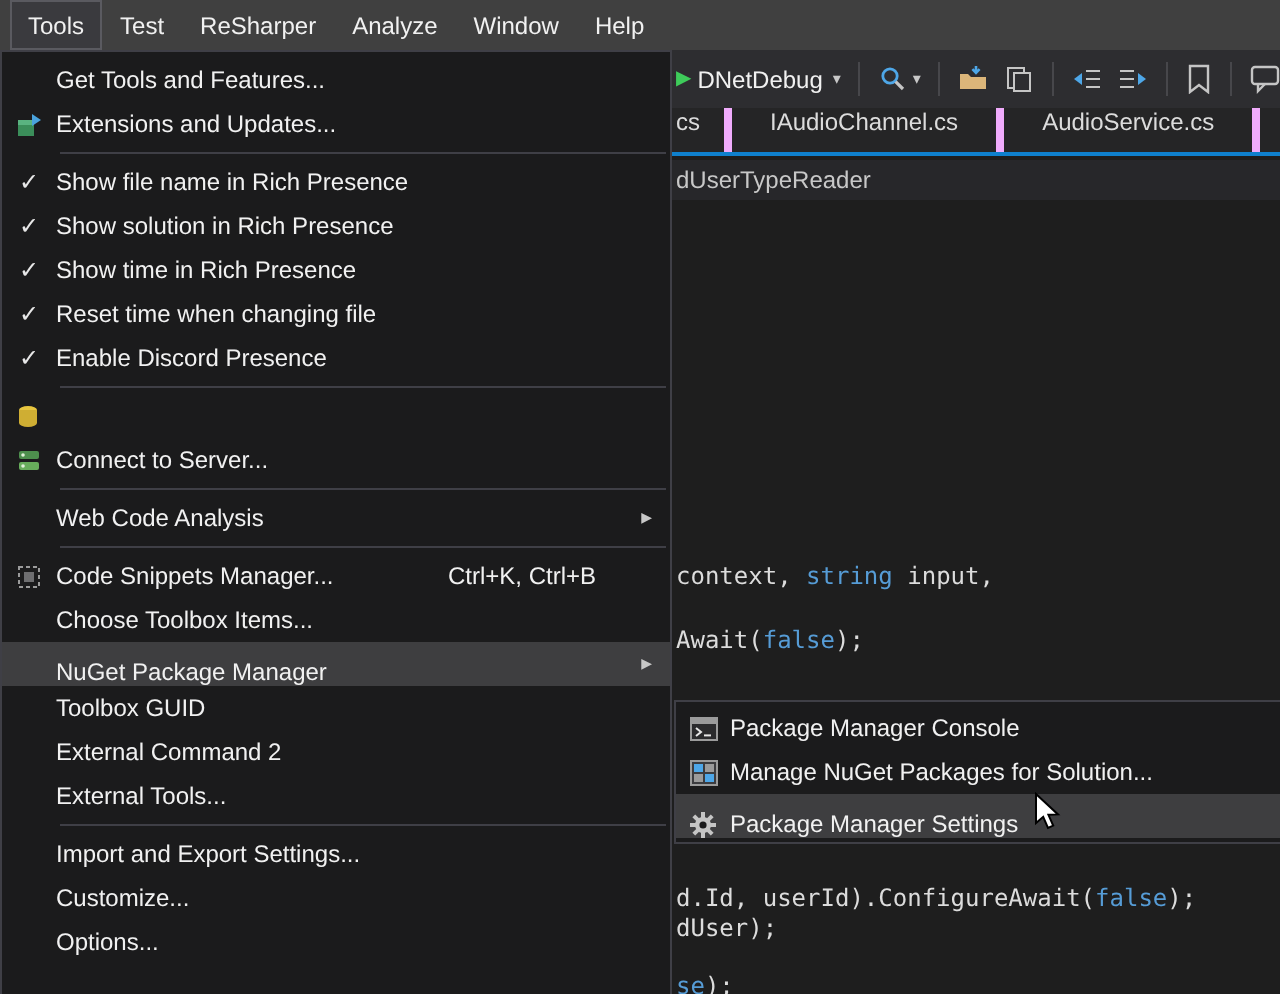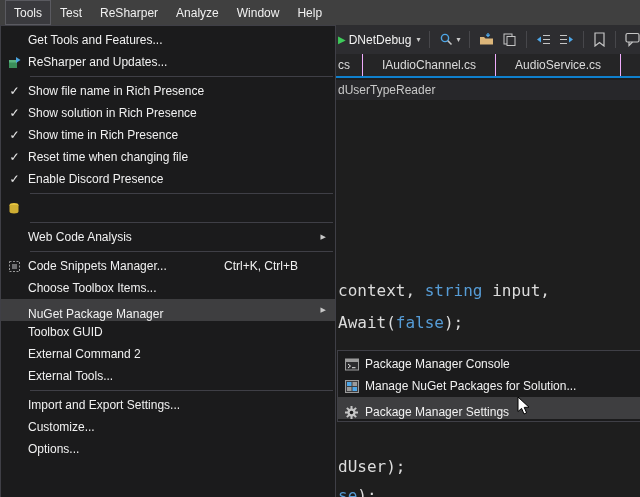--- a/index.html
+++ b/index.html
@@ -22,31 +22,31 @@
   .tb-btn { display:flex; align-items:center; gap:3px; padding:0 4px; height:22px; flex:0 0 auto; }
   .play { color:#3ecb5a; font-size:10px; line-height:1; }
   .caret { color:#c8c8c8; font-size:8px; line-height:1; margin-left:2px; }
   .debug-label { color:#f1f1f1; }
   .tb-icn { display:flex; align-items:center; padding:0 4px; height:22px; flex:0 0 auto; }
   
   .tabstrip { position:absolute; top:54px; left:0; width:100%; height:24px;
     background:#252526; display:flex; align-items:stretch;
     border-bottom:2px solid #0f80cc; z-index:1; }
   .tab-offset { width:336px; flex:0 0 auto; }
-  .tab { display:flex; align-items:center; padding:0 19px; color:#dcdcdc;
-    border-right:1px solid #f0abfc; white-space:nowrap; }
+  .tab { display:flex; padding:0 19px; color:#dcdcdc;
+    border-right:4px solid #f0abfc; white-space:nowrap; }
   .tab.partial { padding:0 12px 0 2px; }
   
   .navbar { position:absolute; top:80px; left:0; width:100%; height:20px;
     background:#27272a; display:flex; align-items:center; padding-left:338px;
     color:#c8c8c8; z-index:1; }
   
   .editor { position:absolute; top:100px; left:0; right:0; bottom:0; background:#1e1e1e; z-index:0; }
   .code-line { position:absolute; left:338px; z-index:1;
-    font-family:"DejaVu Sans Mono", monospace; font-size:16px; color:#dcdcdc; white-space:pre;text-align:center; }
+    font-family:"DejaVu Sans Mono", monospace; font-size:12px; color:#dcdcdc; white-space:pre;text-align:center; }
   .kw { color:#569cd6; }
   
   .menu { position:absolute; background:#1b1b1c; border:1px solid #3f3f46; }
   .tools-menu { left:0; top:25px; width:336px; height:478px; padding-top:3px; z-index:10; }
   .submenu { left:337px; top:350px; width:308px; padding:2px 0; z-index:11; }
   .menu-row { height:22px; display:flex; align-items:center; position:relative; padding-right:19px; }
   .menu-row.hl { background:#3e3e40;align-items:flex-end; }
   .mi-gutter { width:27px; flex:0 0 auto; display:flex; align-items:center;
     justify-content:center; font-size:12px; color:#e8e8e8; }
   .mi-label { flex:1 1 auto; white-space:nowrap; overflow:hidden; }
@@ -57,20 +57,21 @@
   .cursor { position:absolute; left:517px; top:396px; z-index:30; }
 </style>
 </head>
 <body>
 
 <div class="app">
 
   <div class="editor"></div>
   <div class="code-line" style="top:281px"><span>context, </span><span class="kw">string</span><span> input,</span></div>
   <div class="code-line" style="top:313px"><span>Await(</span><span class="kw">false</span><span>);</span></div>
+  <div class="code-line" style="top:442px"><span>d.Id, userId).ConfigureAwait(</span><span class="kw">false</span><span>);</span></div>
   <div class="code-line" style="top:457px"><span>dUser);</span></div>
   <div class="code-line" style="top:486px"><span class="kw">se</span><span>);</span></div>
 
   <div class="toolbar">
     <div class="tb-spacer"></div>
     <span class="tb-btn">
       <span class="play">▶</span>
       <span class="debug-label">DNetDebug</span>
       <span class="caret">▾</span>
     </span>
@@ -165,21 +166,21 @@
       <span class="mi-label">Get Tools and Features...</span>
     </div>
     <div class="menu-row">
       <span class="mi-gutter">
         <svg width="13" height="13">
             <rect x="1" y="4" width="8" height="8" fill="#3b8e5a"></rect>
             <rect x="1" y="4" width="8" height="2.5" fill="#5ab380"></rect>
             <path d="M8 1 L12.5 4 L8 7 Z" fill="#4aa3dd"></path>
           </svg>
       </span>
-      <span class="mi-label">ReSharper and Updates...</span>
+      <span class="mi-label">Extensions and Updates...</span>
     </div>
 
     <div class="menu-sep"></div>
 
     <div class="menu-row">
       <span class="mi-gutter">✓</span>
       <span class="mi-label">Show file name in Rich Presence</span>
     </div>
     <div class="menu-row">
       <span class="mi-gutter">✓</span>
@@ -200,20 +201,31 @@
 
     <div class="menu-sep"></div>
 
     <div class="menu-row">
       <span class="mi-gutter">
         <svg width="13" height="13">
             <ellipse cx="6" cy="3" rx="4.5" ry="2" fill="#e8c63f"></ellipse>
             <path d="M1.5 3 v6.5 a4.5 2 0 0 0 9 0 v-6.5" fill="#cfae33"></path>
           </svg>
       </span>
+    </div>
+    <div class="menu-row">
+      <span class="mi-gutter">
+        <svg width="13" height="13">
+            <rect x="1.5" y="1.5" width="10" height="4" rx="1" fill="#4d8f4d"></rect>
+            <rect x="1.5" y="7" width="10" height="4" rx="1" fill="#67ad5b"></rect>
+            <circle cx="3.5" cy="3.5" r="0.9" fill="#dff0d8"></circle>
+            <circle cx="3.5" cy="9" r="0.9" fill="#dff0d8"></circle>
+          </svg>
+      </span>
+      <span class="mi-label">Connect to Server...</span>
     </div>
 
     <div class="menu-sep"></div>
 
     <div class="menu-row">
       <span class="mi-gutter"></span>
       <span class="mi-label">Web Code Analysis</span>
       <span class="mi-arrow">▶</span>
     </div>
 

